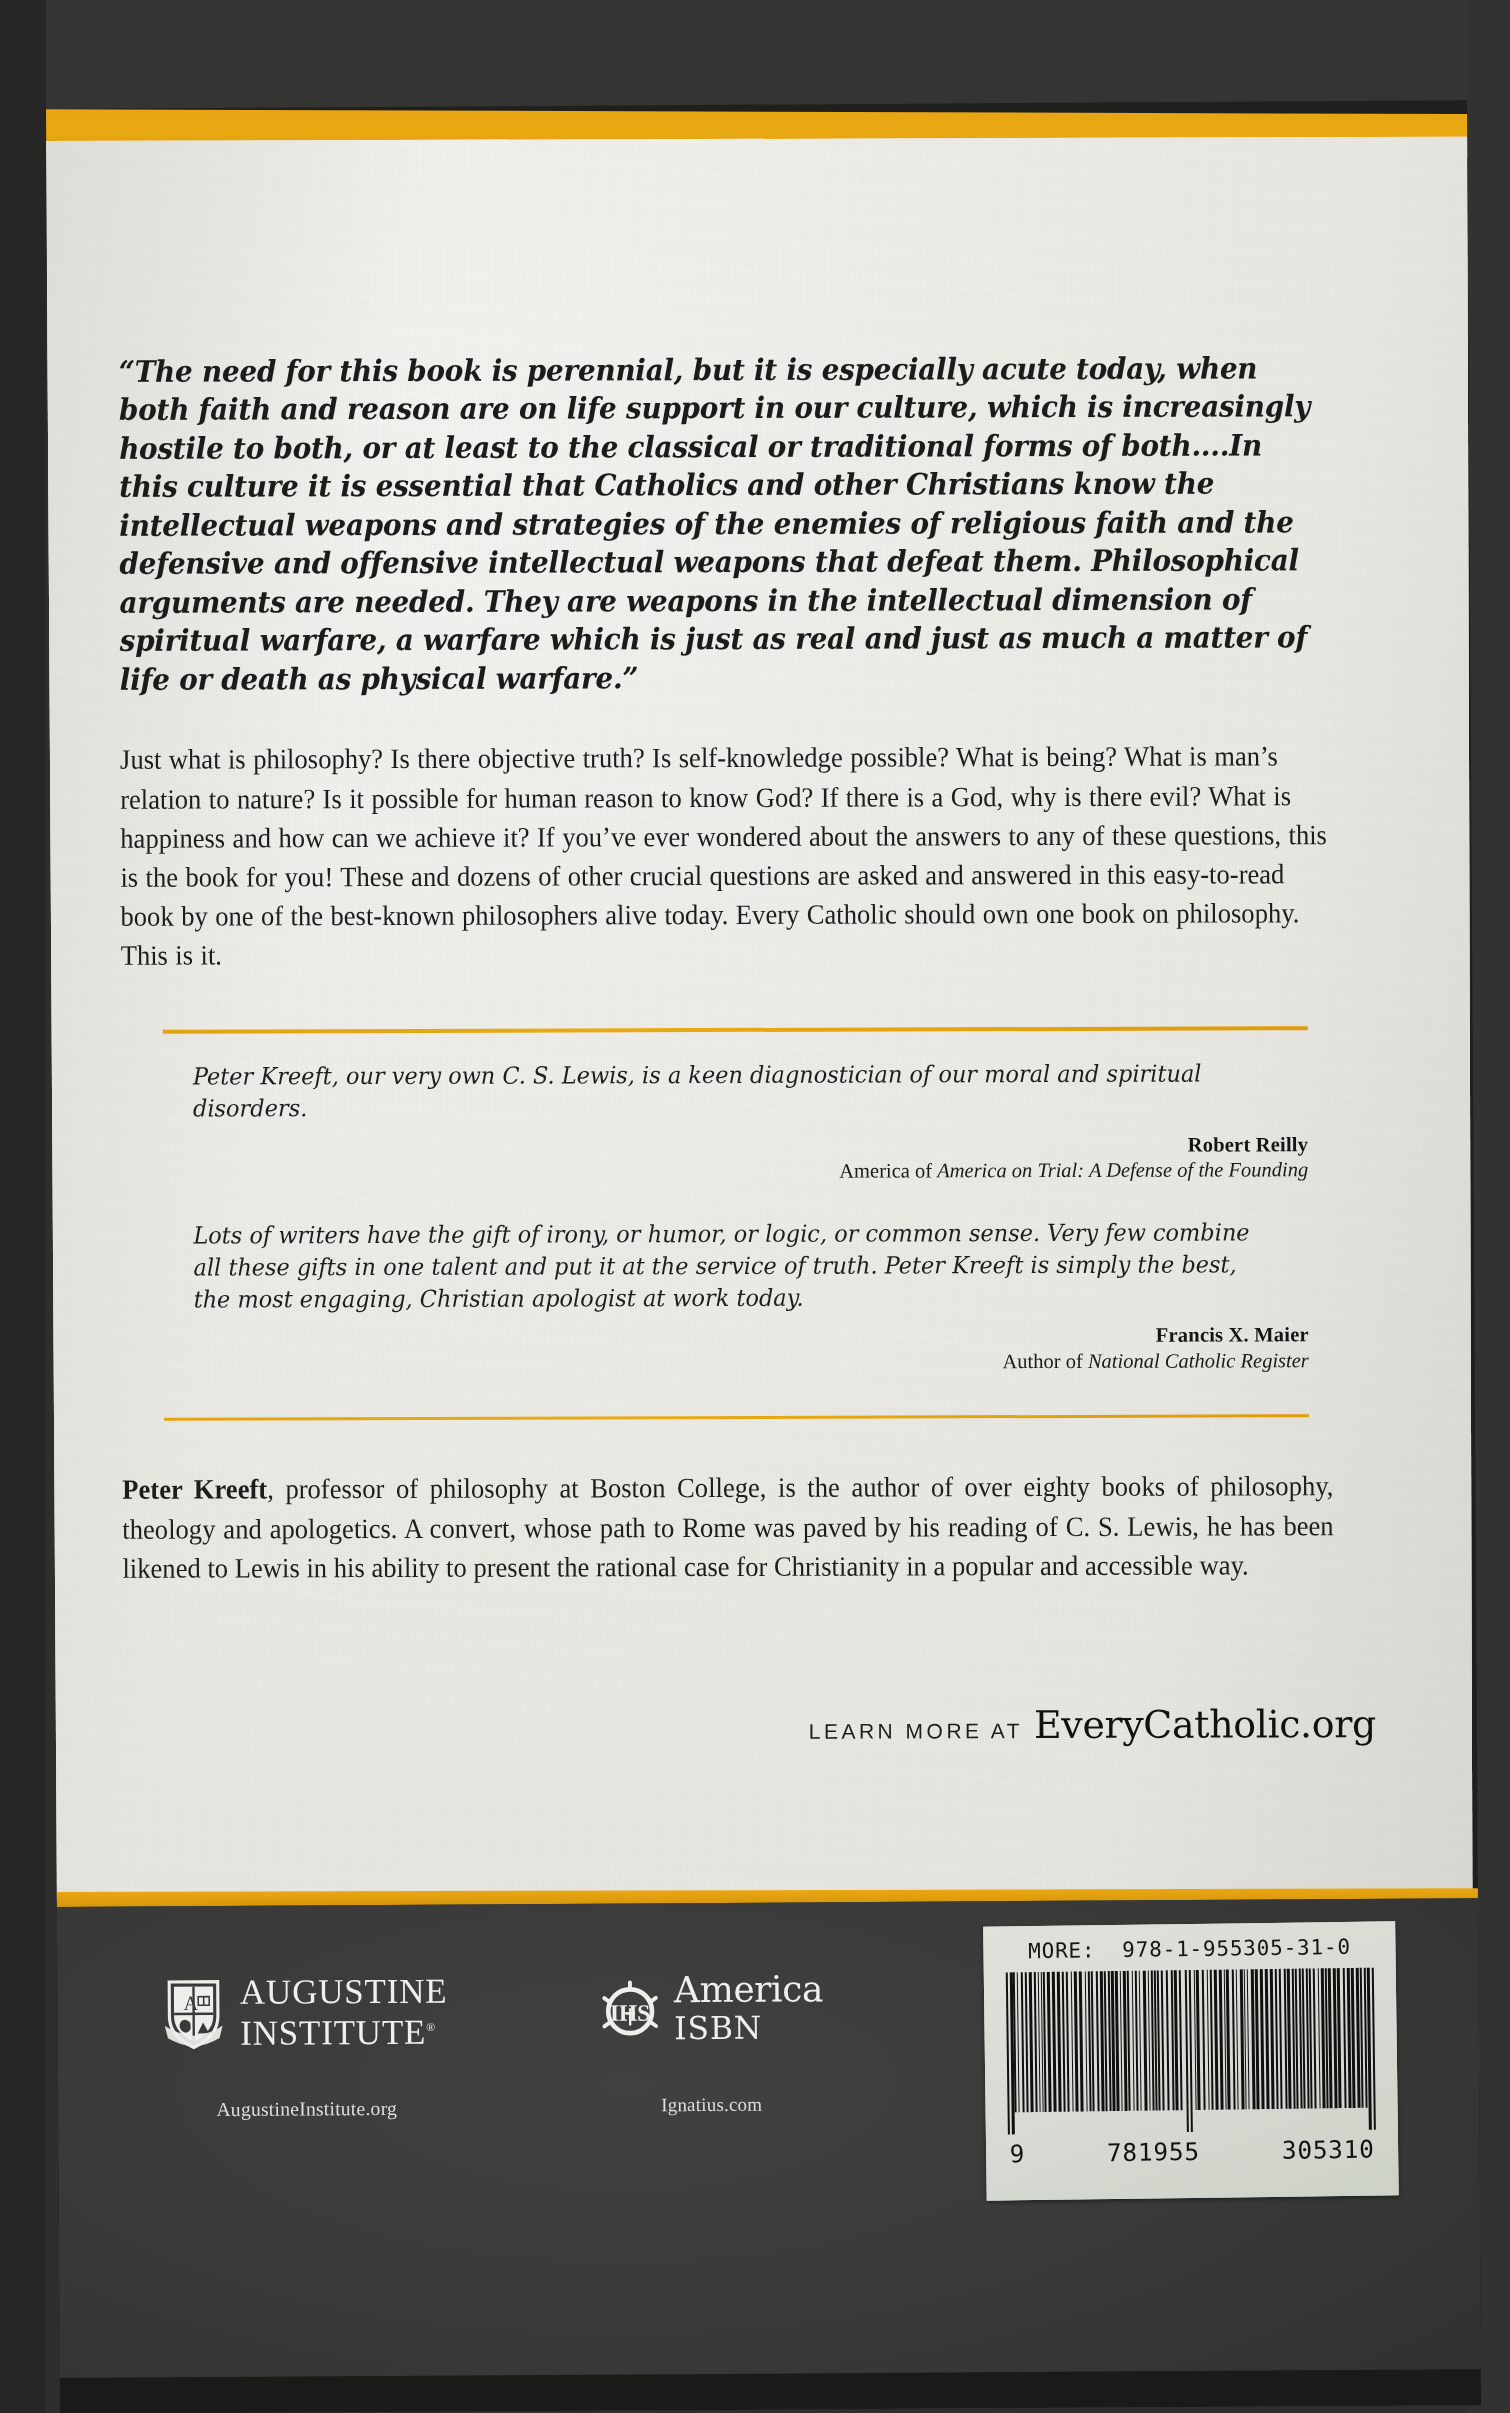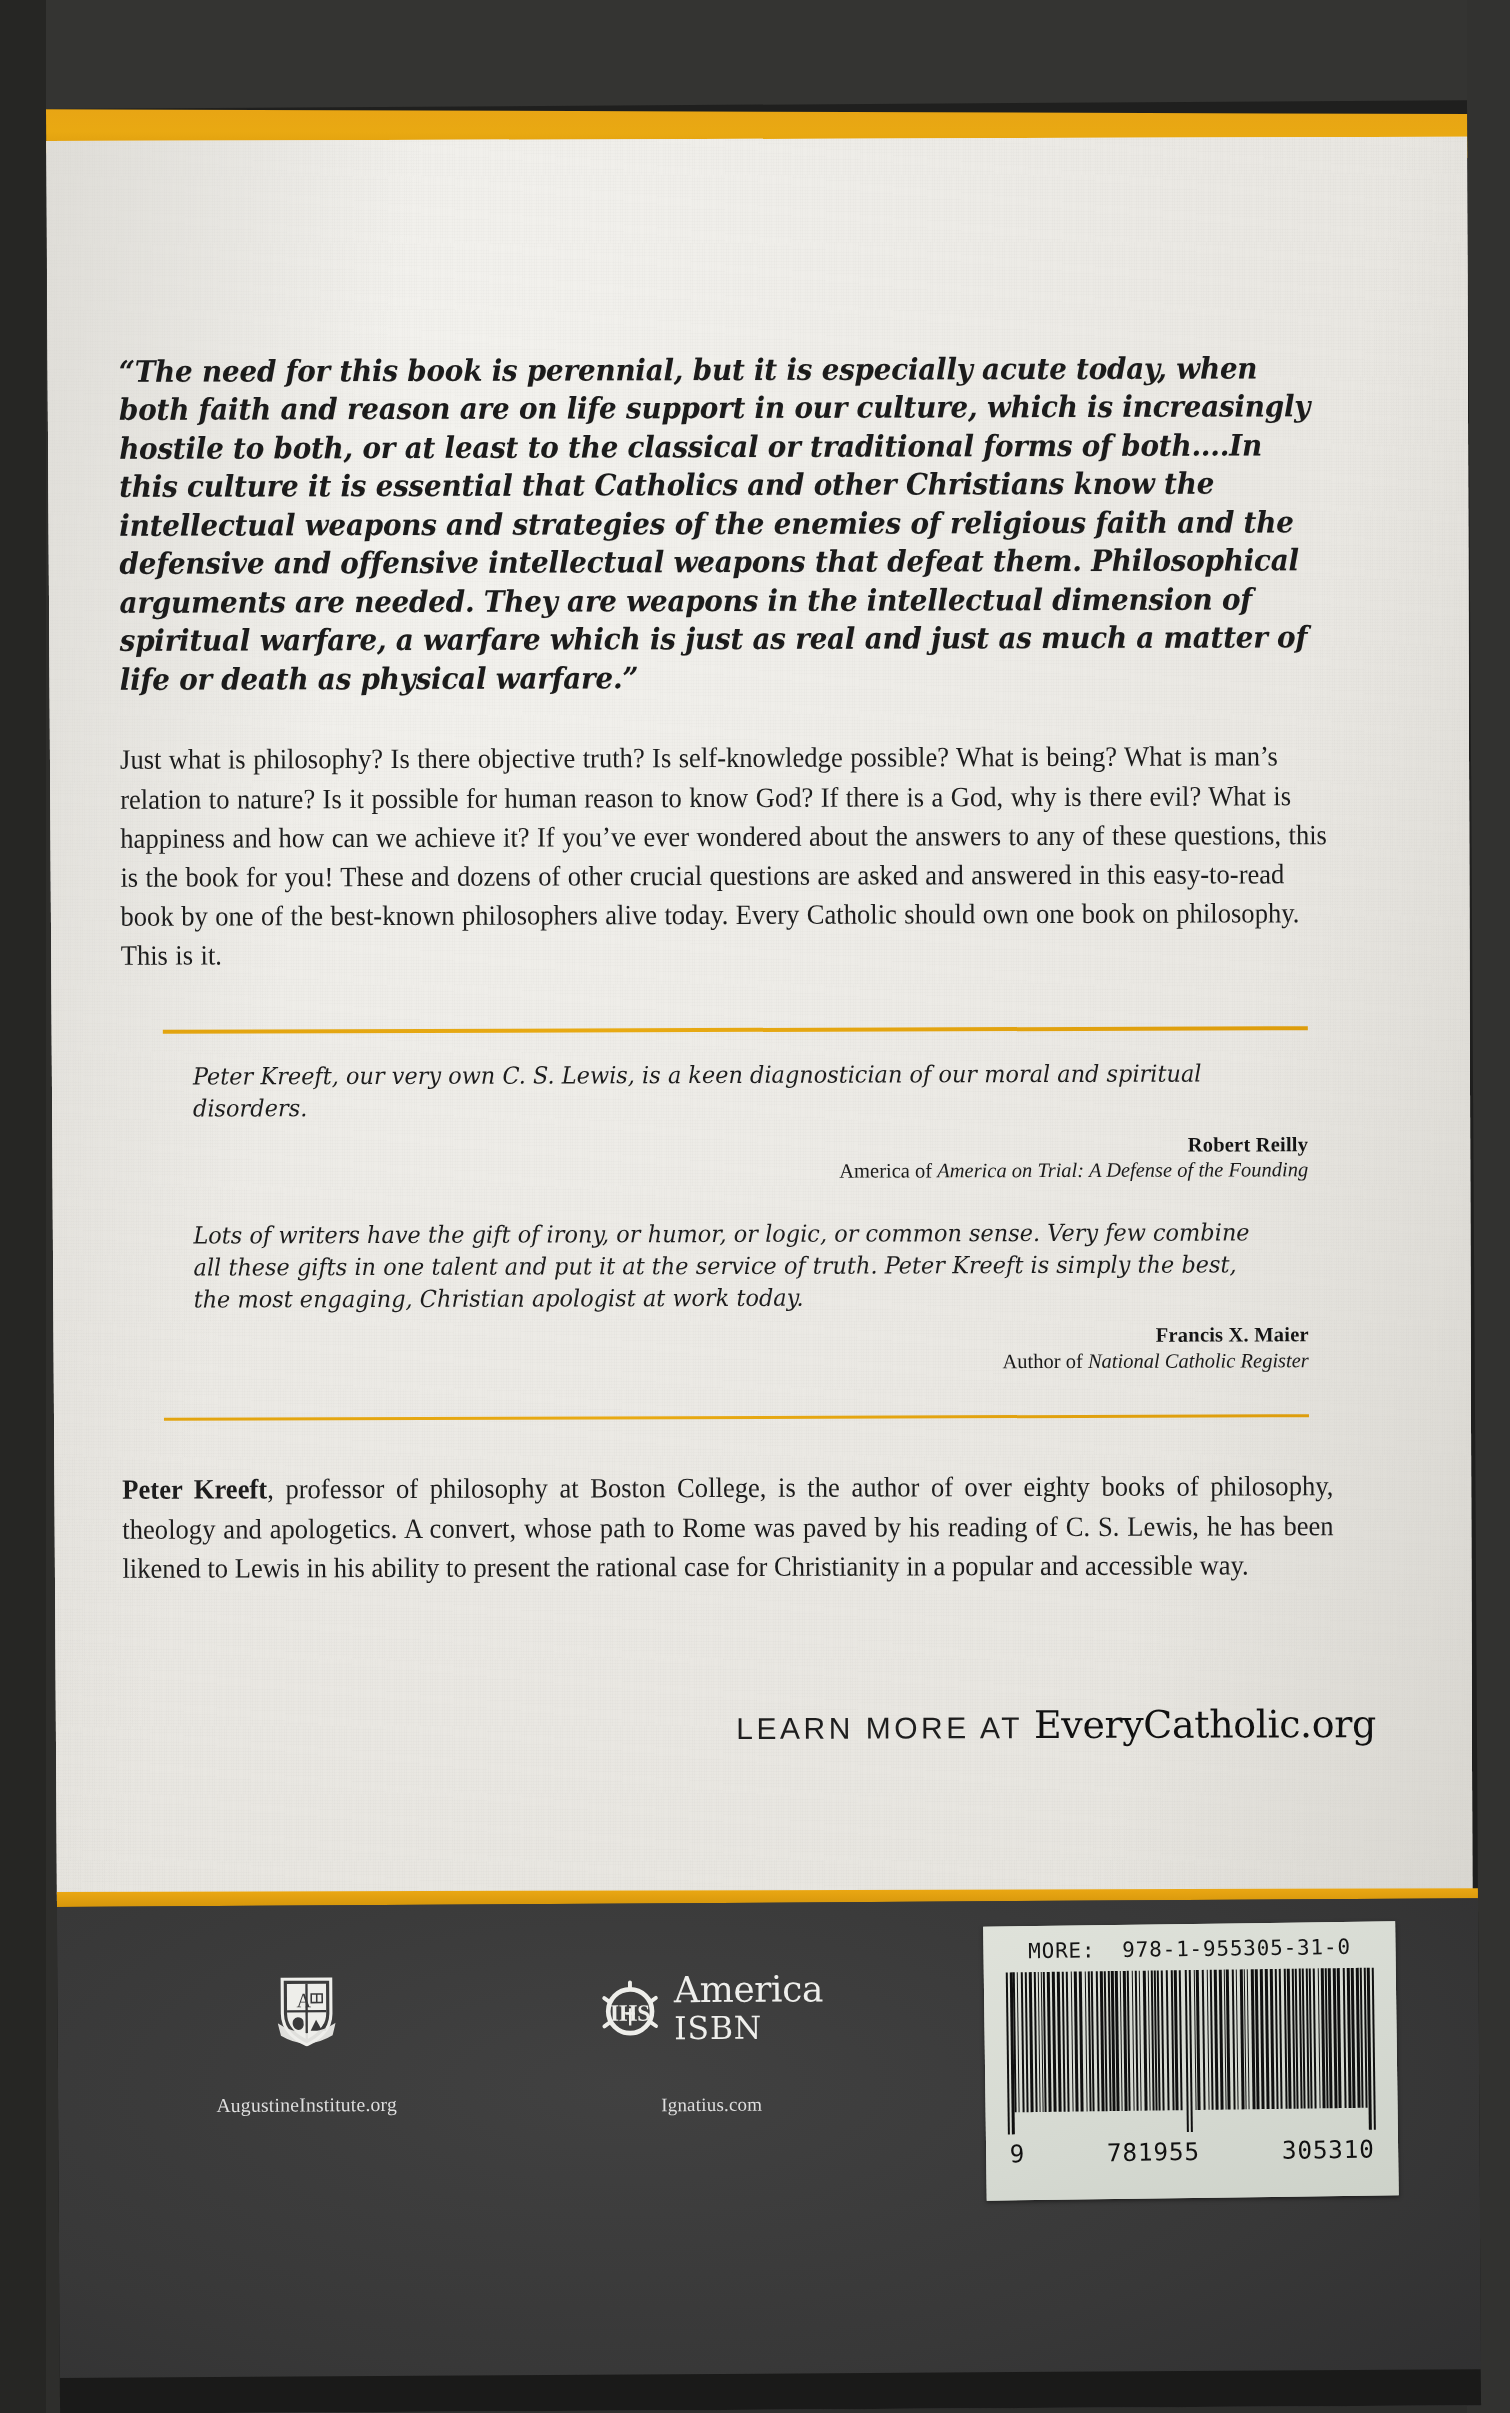--- a/index.html
+++ b/index.html
@@ -186,21 +186,21 @@
   .author-bio b { font-weight: 700; }
 
   .learn-more {
     margin-top: 118px;
     text-align: right;
     padding-right: 22px;
     white-space: nowrap;
   }
   .learn-more .lm-label {
     font-family: "Liberation Sans", sans-serif;
-    font-size: 30px;
+    font-size: 21px;
     letter-spacing: 3.5px;
     color: #1e1e1e;
     vertical-align: baseline;
   }
   .learn-more .lm-site {
     font-family: "DejaVu Serif", serif;
     font-size: 38px;
     color: #111;
     letter-spacing: -0.4px;
     margin-left: 11px;
@@ -374,20 +374,24 @@
                 <path d="M37 12 v71" stroke="#39393a" stroke-width="3"></path>
                 <path d="M12 47 h50" stroke="#39393a" stroke-width="3"></path>
                 <text x="24" y="42" font-family="Liberation Serif, serif" font-size="26" fill="#39393a">A</text>
                 <rect x="42" y="24" width="16" height="13" fill="#39393a"></rect>
                 <rect x="44" y="26" width="5" height="9" fill="#eeeeea"></rect>
                 <rect x="51" y="26" width="5" height="9" fill="#eeeeea"></rect>
                 <path d="M20 58 a7 7 0 0 1 13 4 a7 7 0 0 1 -6 9 a9 9 0 0 1 -7 -13 Z" fill="#39393a"></path>
                 <path d="M42 72 l7 -14 l6 11 l4 -6 l3 9 Z" fill="#39393a"></path>
                 <path d="M0 62 q14 10 37 13 q23 -3 37 -13 l-4 16 q-15 9 -33 11 q-18 -2 -33 -11 Z" fill="#eeeeea" opacity="0.92"></path>
               </svg>
+            </span>
+            <span class="ai-wordmark">
+              <div class="l1">AUGUSTINE</div>
+              <div class="l2"><span>INSTITUTE</span><sup>®</sup></div>
             </span>
           </div>
           <div class="site-line">AugustineInstitute.org</div>
         </div>
 
         <div class="logo-cell ip">
           <div class="ip-lockup">
             <span class="ihs">
               <svg width="61" height="61" viewBox="0 0 78 78">
                 <circle cx="39" cy="42" r="28" fill="none" stroke="#eeeeea" stroke-width="6"></circle>

